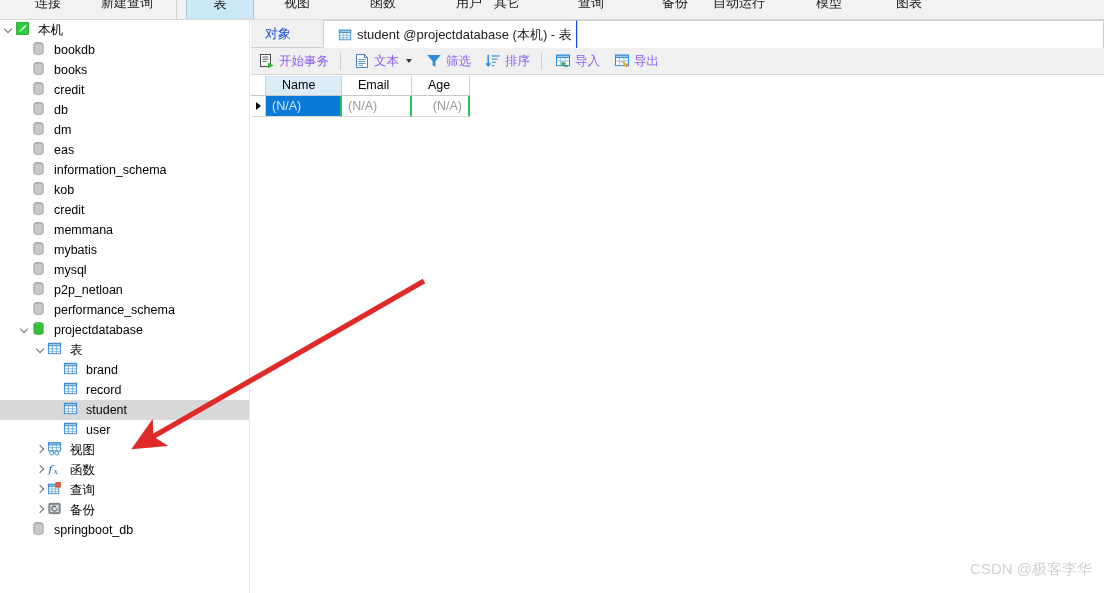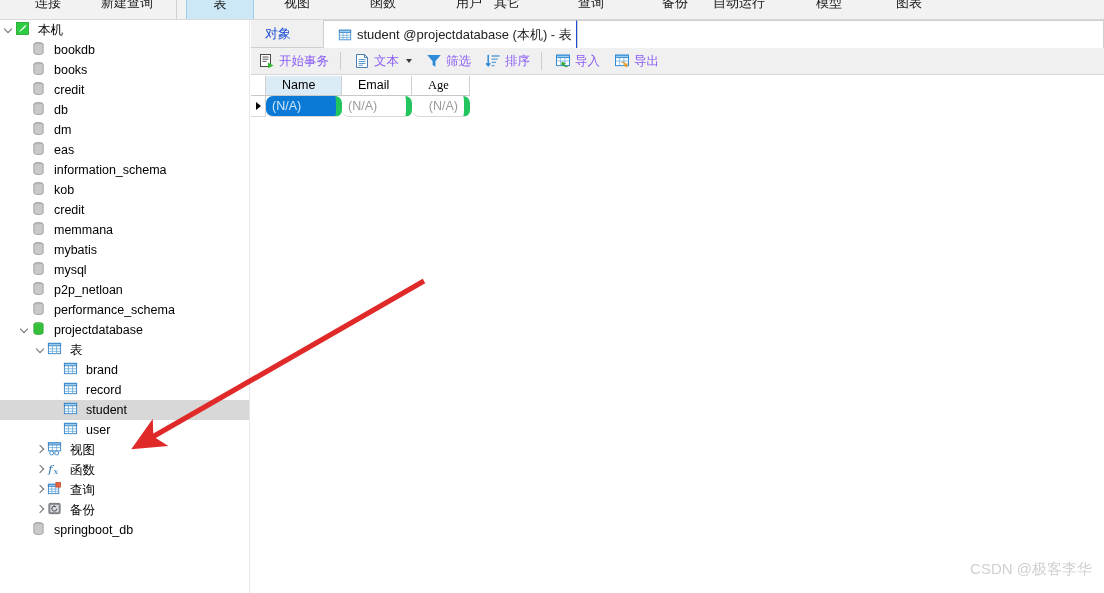--- a/index.html
+++ b/index.html
@@ -152,23 +152,23 @@
     content: ""; position: absolute; left: 5px; top: 6px;
     border-left: 5px solid #000;
     border-top: 4px solid transparent;
     border-bottom: 4px solid transparent;
   }
   .gr-cell {
     height: 21px; line-height: 20px;
     font-size: 12.5px; color: #9a9a9a;
     padding: 0 6px;
     background: #ffffff;
-    border-right: 6px solid #22c55e;
+    border-right: 2px solid #22c55e;
     border-bottom: 1px solid #d8d8d8;
-    white-space: nowrap; cursor: default; border-radius: 7px;
+    white-space: nowrap; cursor: default;
   }
   .gr-cell.selected { background: #0b7ad6; color: #cfe6f8; }
   .gr-cell.rightal { text-align: right; }
 
   
   .arrow-layer {
     position: absolute; left: 0; top: 0; width: 1104px; height: 593px;
     pointer-events: none;
   }
 
@@ -572,21 +572,21 @@
           </div>
         </div>
     </div>
 
     <div class="grid">
       <div class="grid-head">
         <div class="gh-corner"></div>
         <div id="grid-headers" style="display:flex;">
             <div class="gh-cell sel" style="width: 76px;">Name</div>
             <div class="gh-cell" style="width: 70px;">Email</div>
-            <div class="gh-cell" style="width: 58px; font-family: Liberation Serif, serif;">Age</div>
+            <div class="gh-cell" style="width: 58px;">Age</div>
           </div>
       </div>
       <div id="grid-body">
           <div class="grid-row">
             <div class="gr-marker"></div>
             <div class="gr-cell selected" style="width: 76px;">(N/A)</div>
             <div class="gr-cell" style="width: 70px;">(N/A)</div>
             <div class="gr-cell rightal" style="width: 58px;">(N/A)</div>
           </div>
         </div>

